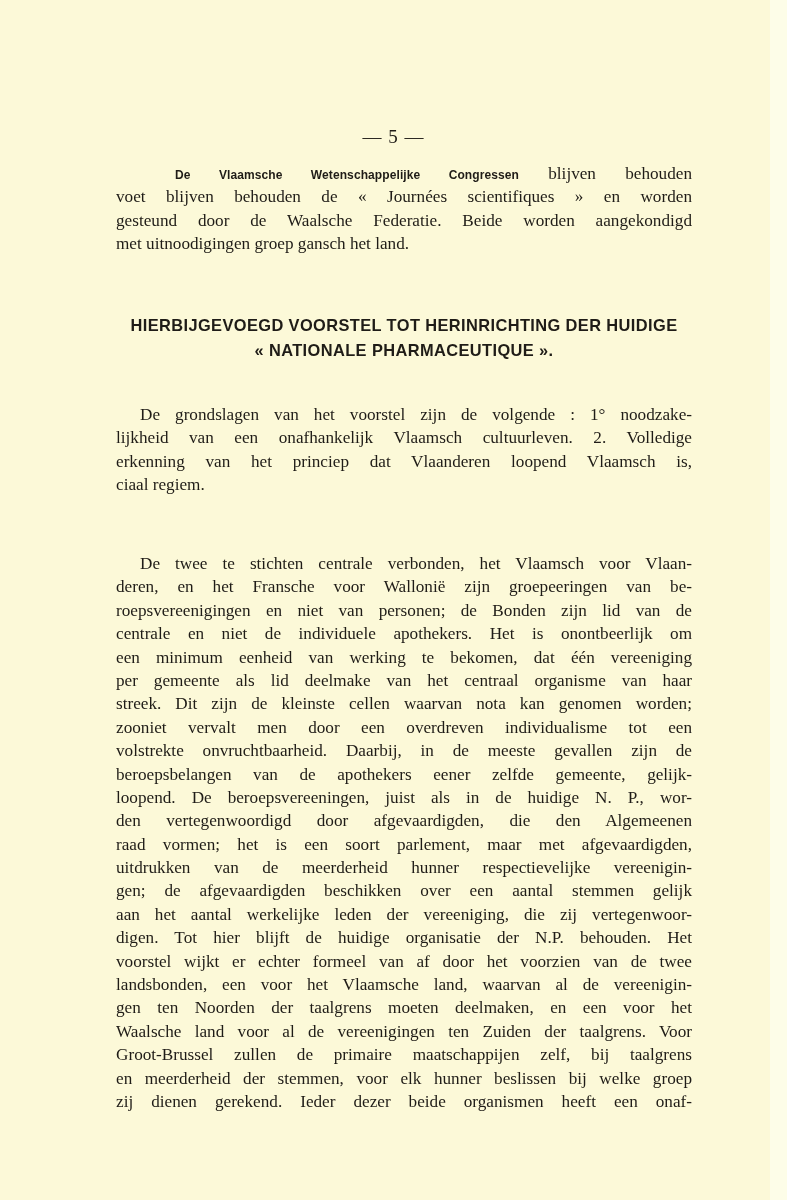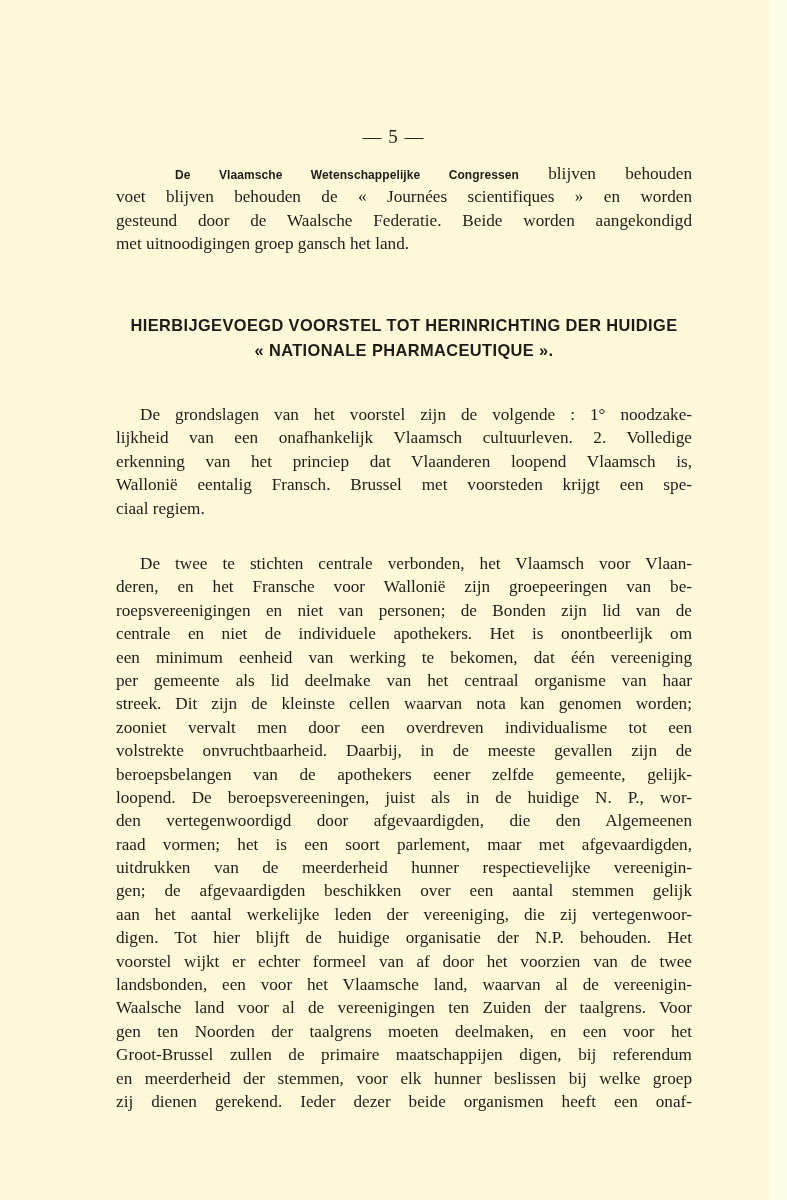--- a/index.html
+++ b/index.html
@@ -101,21 +101,20 @@
 
 <div class="heading">
   <span class="hline">HIERBIJGEVOEGD VOORSTEL TOT HERINRICHTING DER HUIDIGE</span>
   <span class="hline">« NATIONALE PHARMACEUTIQUE ».</span>
 </div>
 
 <div class="block p1">
   <span class="line indent">De grondslagen van het voorstel zijn de volgende : 1° noodzake-</span>
   <span class="line">lijkheid van een onafhankelijk Vlaamsch cultuurleven. 2. Volledige</span>
   <span class="line">erkenning van het princiep dat Vlaanderen loopend Vlaamsch is,</span>
-  <span class="line">Wallonië eentalig Fransch. Brussel met voorsteden krijgt een spe-</span>
   <span class="line last">ciaal regiem.</span>
 </div>
 
 <div class="block p2">
   <span class="line indent">De twee te stichten centrale verbonden, het Vlaamsch voor Vlaan-</span>
   <span class="line">deren, en het Fransche voor Wallonië zijn groepeeringen van be-</span>
   <span class="line">roepsvereenigingen en niet van personen; de Bonden zijn lid van de</span>
   <span class="line">centrale en niet de individuele apothekers. Het is onontbeerlijk om</span>
   <span class="line">een minimum eenheid van werking te bekomen, dat één vereeniging</span>
   <span class="line">per gemeente als lid deelmake van het centraal organisme van haar</span>
@@ -125,18 +124,18 @@
   <span class="line">beroepsbelangen van de apothekers eener zelfde gemeente, gelijk-</span>
   <span class="line">loopend. De beroepsvereeningen, juist als in de huidige N. P., wor-</span>
   <span class="line">den vertegenwoordigd door afgevaardigden, die den Algemeenen</span>
   <span class="line">raad vormen; het is een soort parlement, maar met afgevaardigden,</span>
   <span class="line">uitdrukken van de meerderheid hunner respectievelijke vereenigin-</span>
   <span class="line">gen; de afgevaardigden beschikken over een aantal stemmen gelijk</span>
   <span class="line">aan het aantal werkelijke leden der vereeniging, die zij vertegenwoor-</span>
   <span class="line">digen. Tot hier blijft de huidige organisatie der N.P. behouden. Het</span>
   <span class="line">voorstel wijkt er echter formeel van af door het voorzien van de twee</span>
   <span class="line">landsbonden, een voor het Vlaamsche land, waarvan al de vereenigin-</span>
+  <span class="line">gen ten Noorden der taalgrens moeten deelmaken, en een voor het</span>
   <span class="line">Waalsche land voor al de vereenigingen ten Zuiden der taalgrens. Voor</span>
-  <span class="line">gen ten Noorden der taalgrens moeten deelmaken, en een voor het</span>
-  <span class="line">Groot-Brussel zullen de primaire maatschappijen digen, bij referendum</span>
+  <span class="line">Groot-Brussel zullen de primaire maatschappijen zelf, bij taalgrens</span>
   <span class="line">en meerderheid der stemmen, voor elk hunner beslissen bij welke groep</span>
   <span class="line">zij dienen gerekend. Ieder dezer beide organismen heeft een onaf-</span>
 </div>
 
 </body></html>

